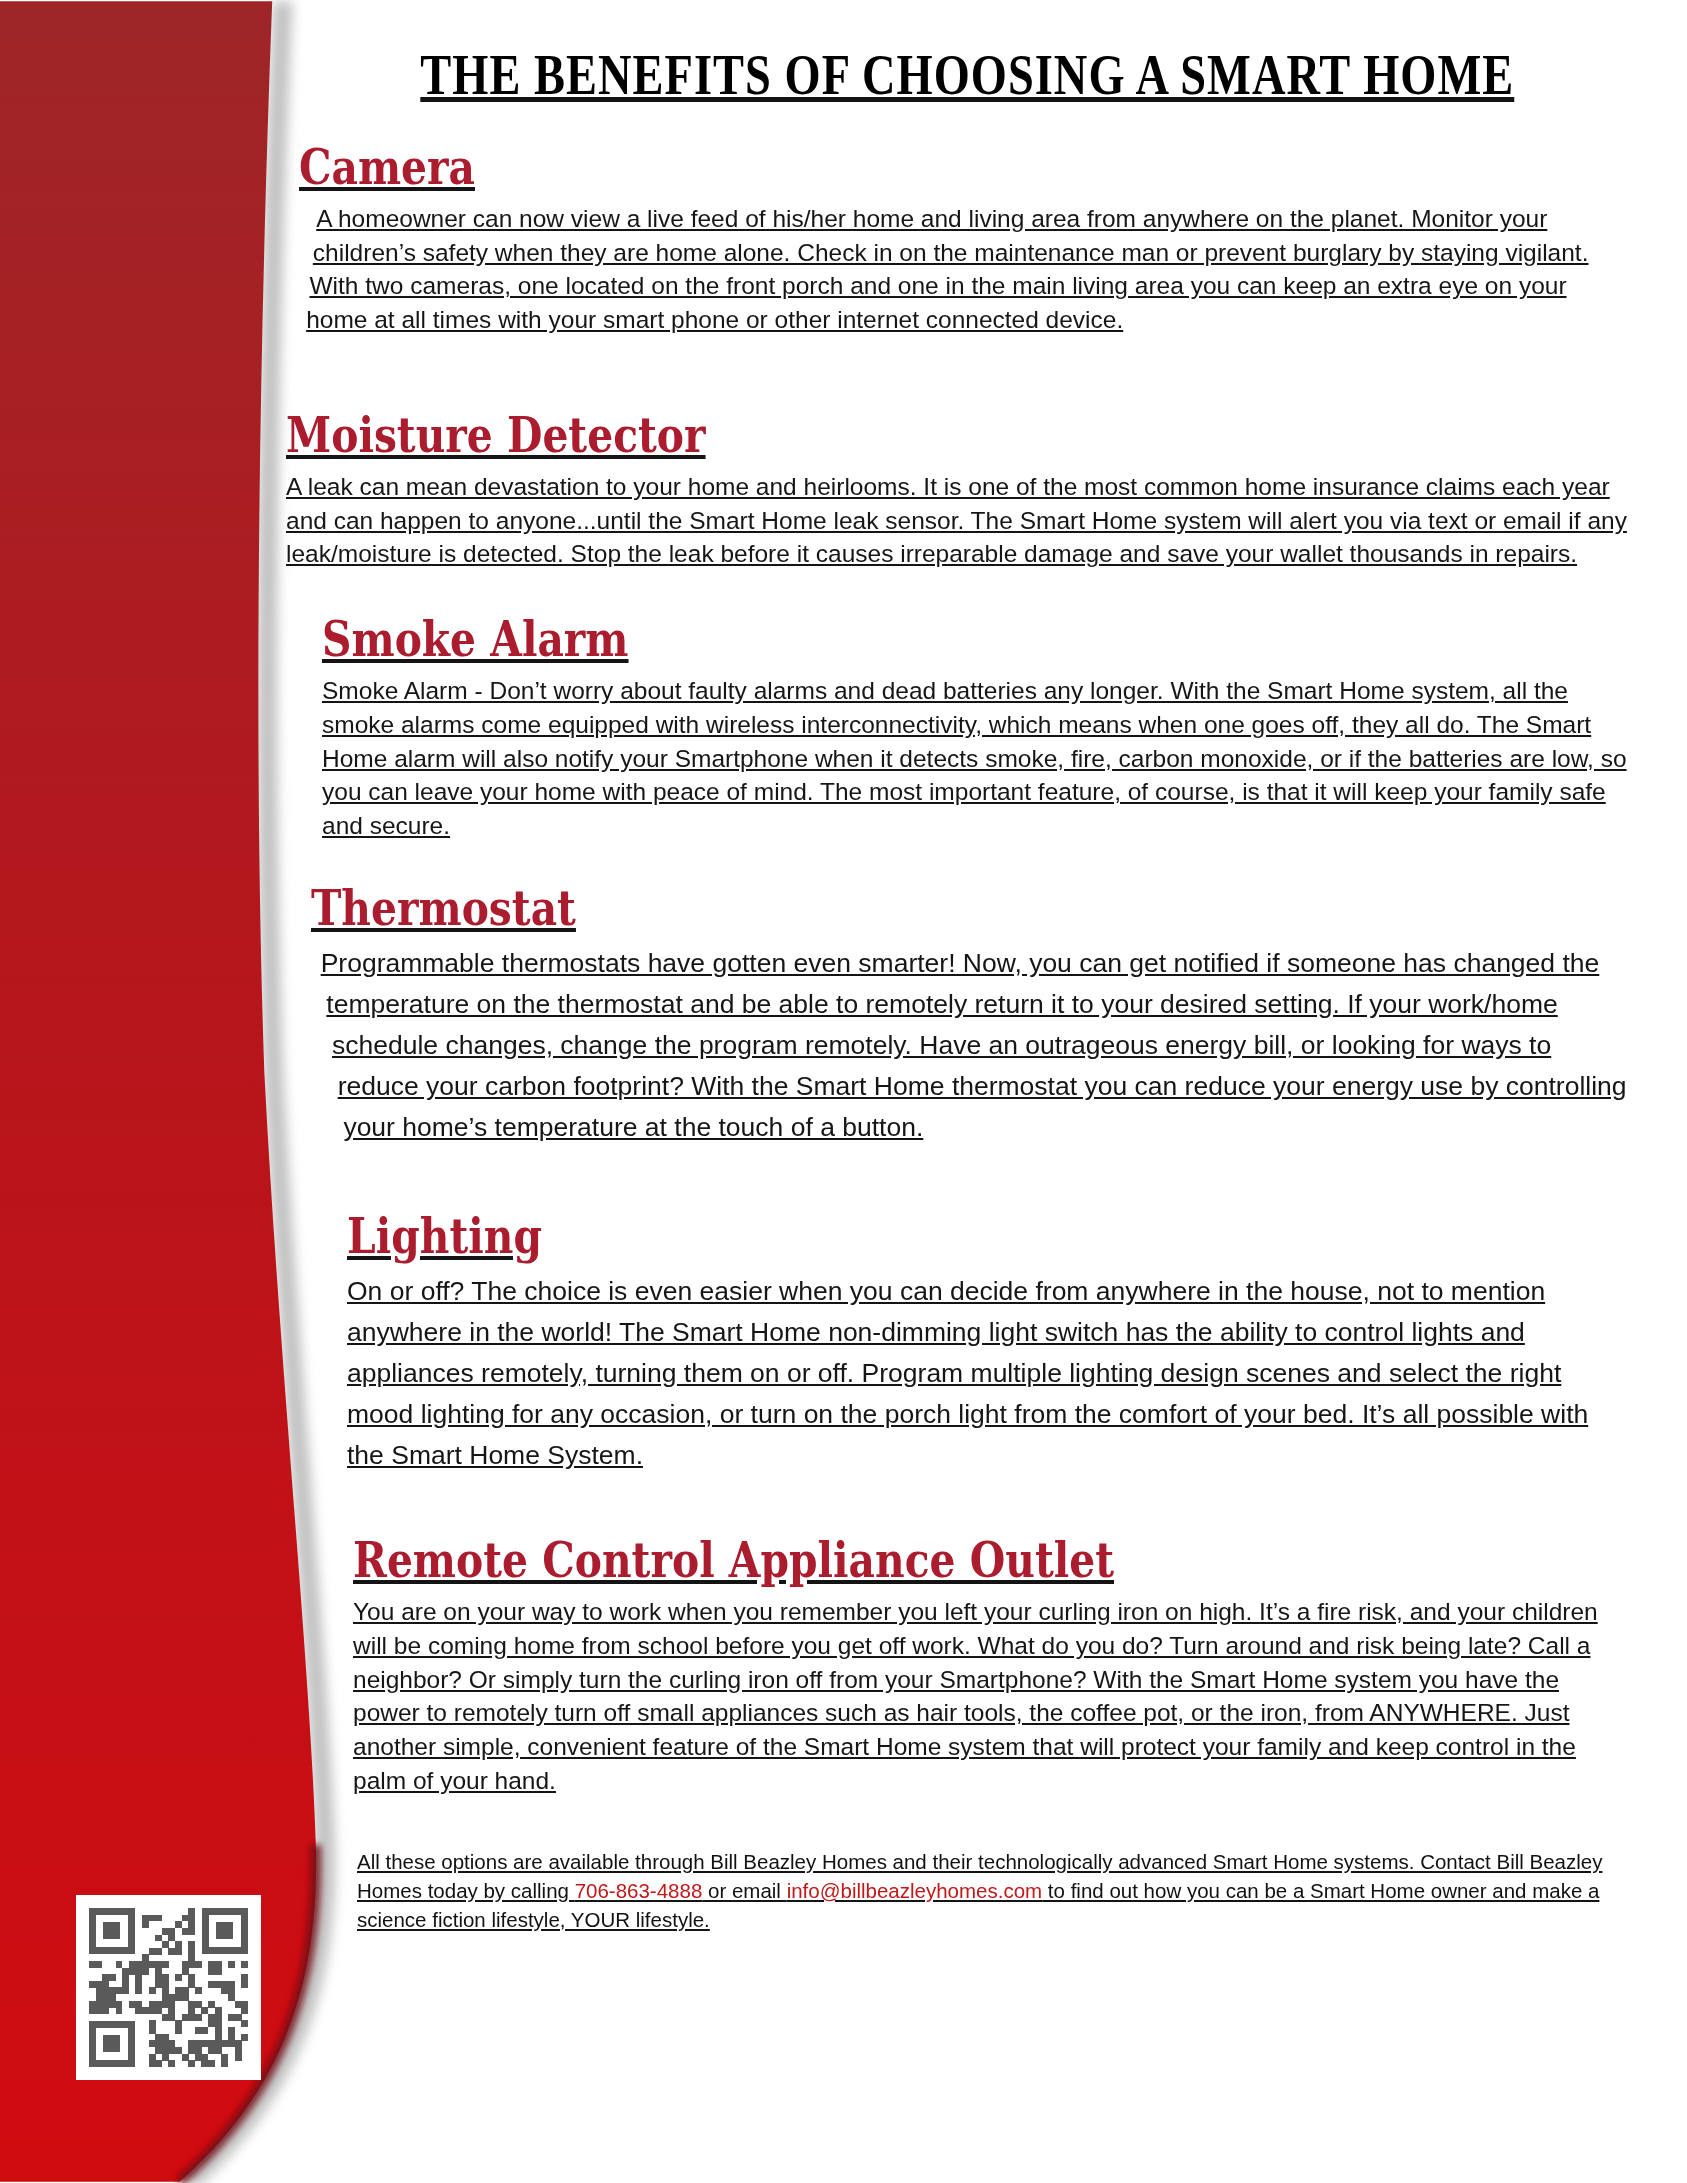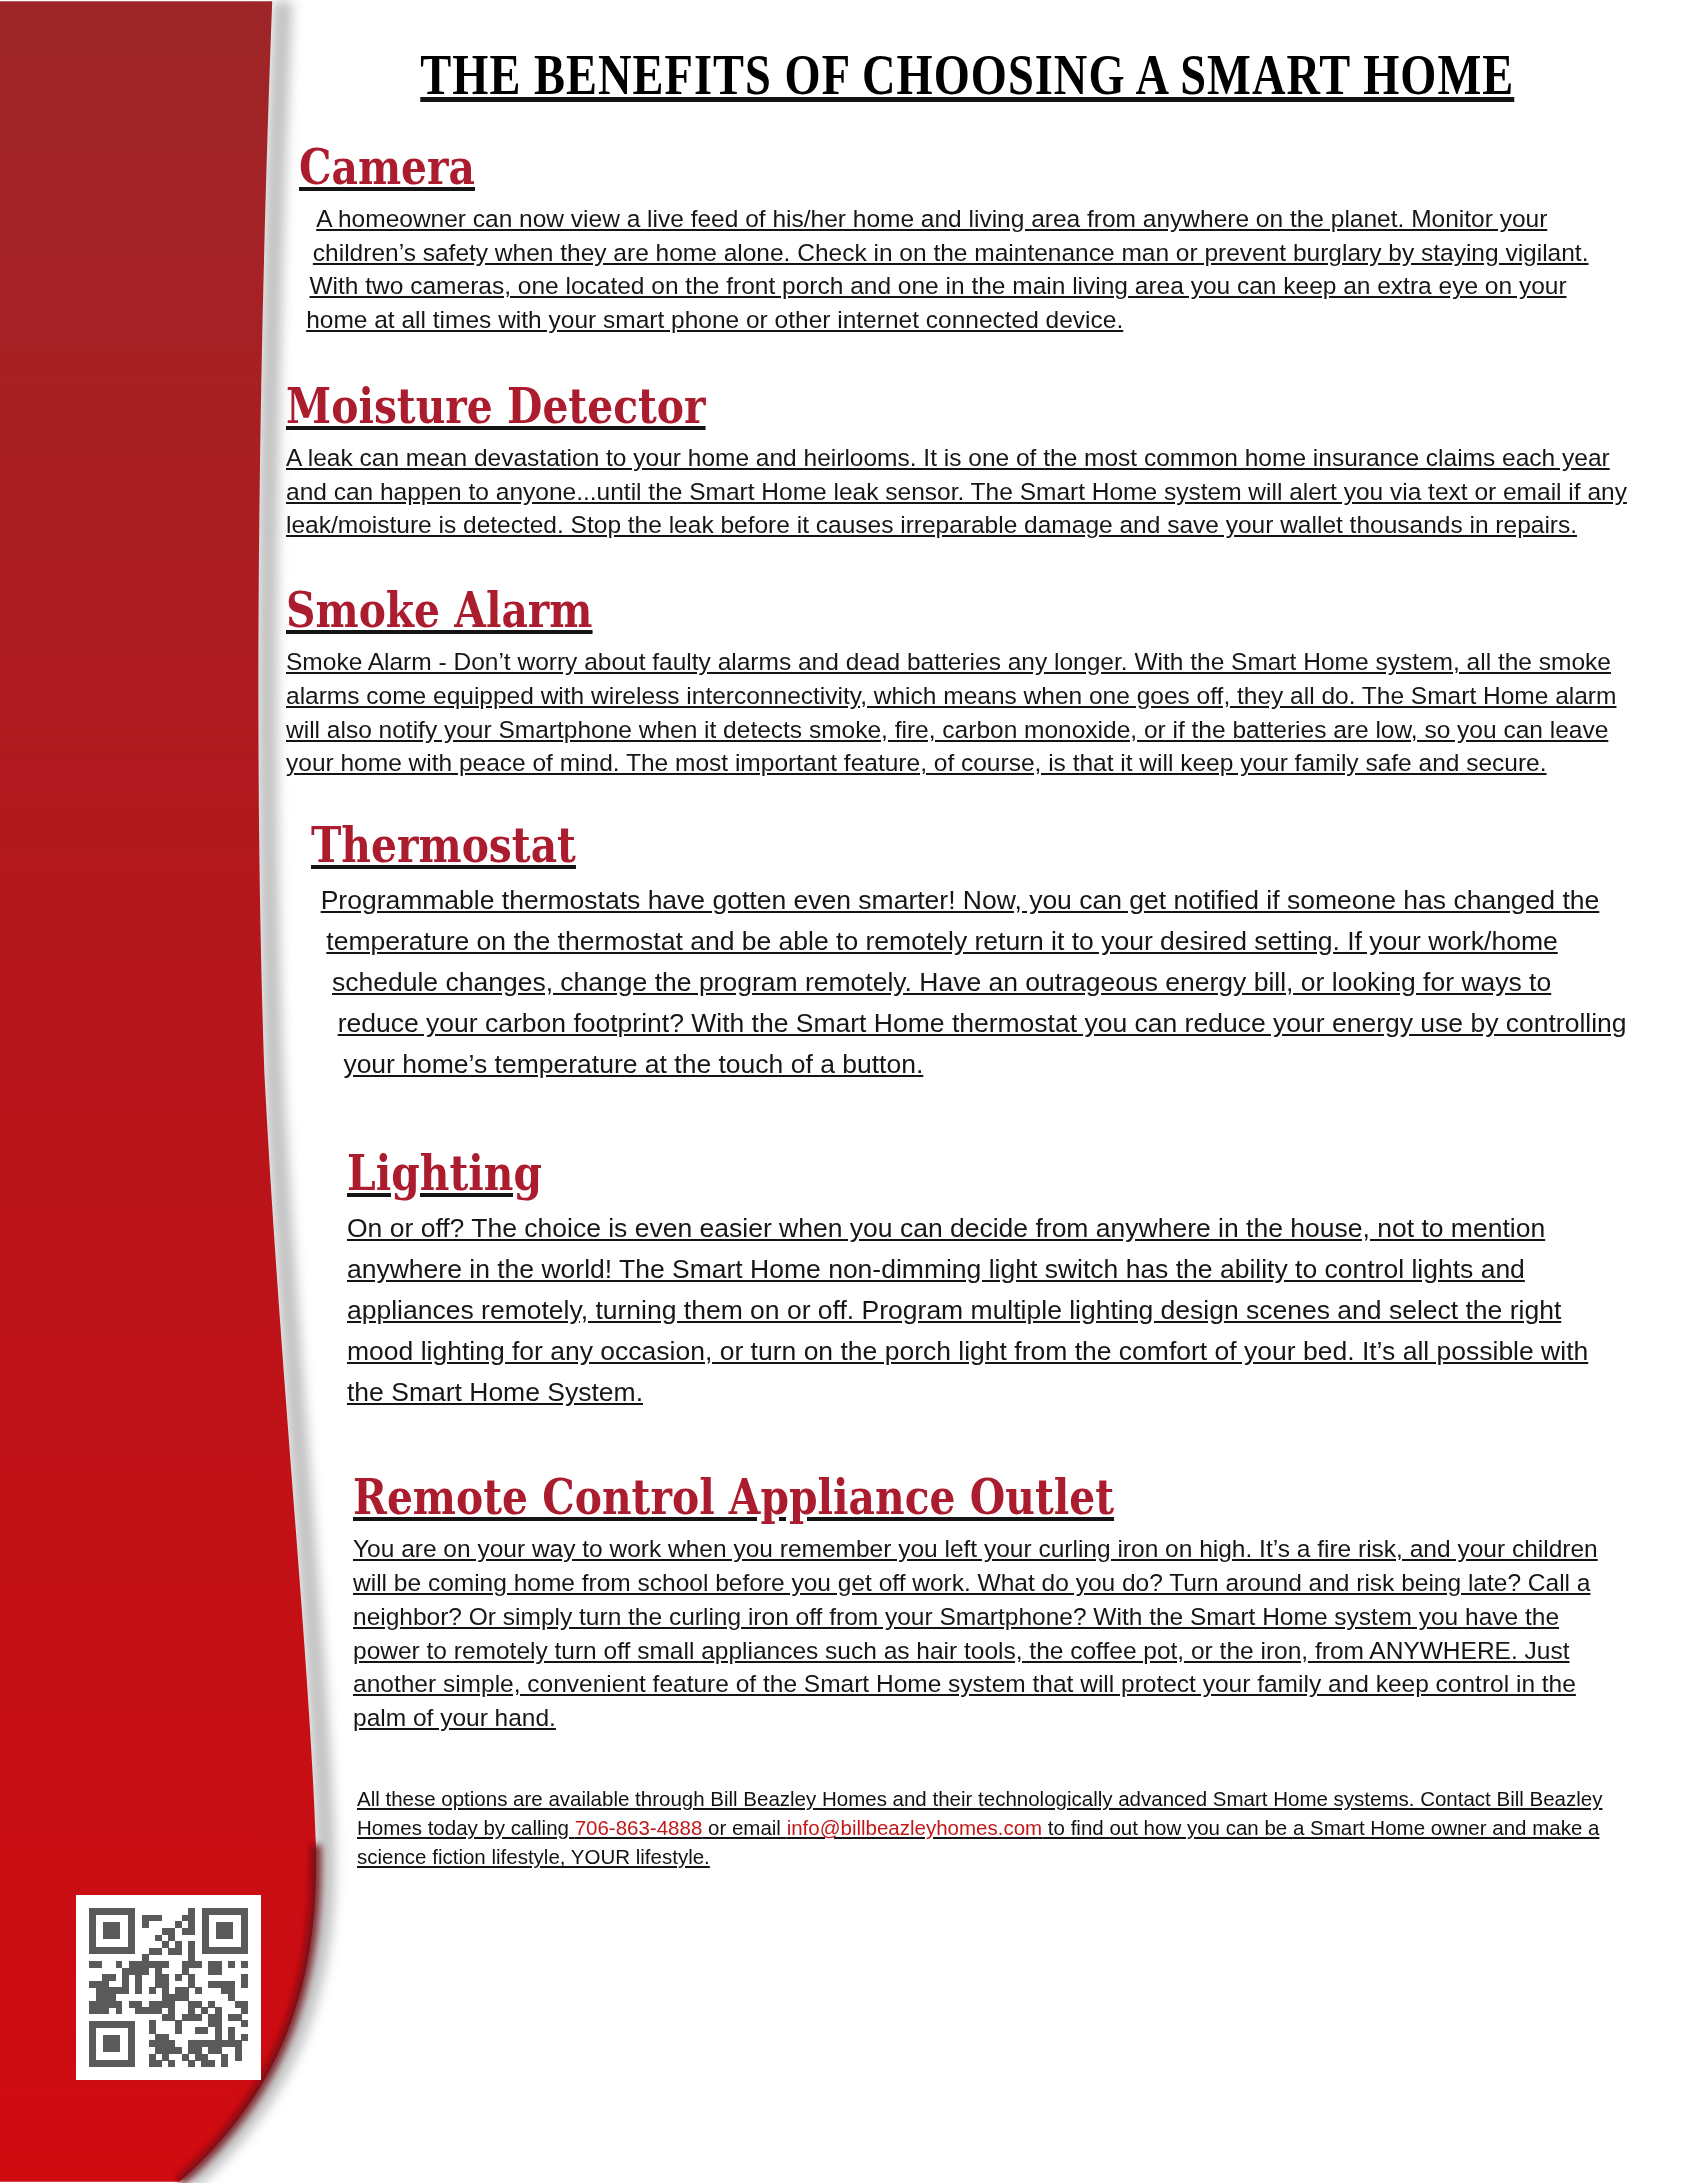--- a/index.html
+++ b/index.html
@@ -18,22 +18,22 @@
   h2.sec-head{
     font-family:"DejaVu Serif",serif;font-weight:700;color:#ab1c2e;
     font-size:48px;margin:0 0 6.6px 0;line-height:1.15;
     transform:scaleX(.85);transform-origin:0 50%;white-space:nowrap;
   }
   section p.body{
     font-size:24.5px;line-height:1.38;margin:0;color:#161616;
   }
   
   .s0{margin-top:32px;padding-left:13.2px;}
-  .s1{margin-top:42px;padding-left:0;}
-  .s2{margin-top:41px;padding-left:0;}
+  .s1{margin-top:71px;padding-left:0;}
+  .s2{margin-top:41px;padding-left:0;margin-left:36px;}
   .s3{margin-top:38px;padding-left:25px;}
   .s4{margin-top:61px;padding-left:61px;}
   .s5{margin-top:57px;padding-left:67px;}
   .s3 p.body,.s4 p.body{font-size:26.5px;line-height:1.55;}
   
   .s0 p.body::before{
     content:"";float:left;width:17px;height:172px;
     shape-outside:polygon(0 0,17px 0,0 100%,0 100%);
   }
   .s3 p.body::before{

